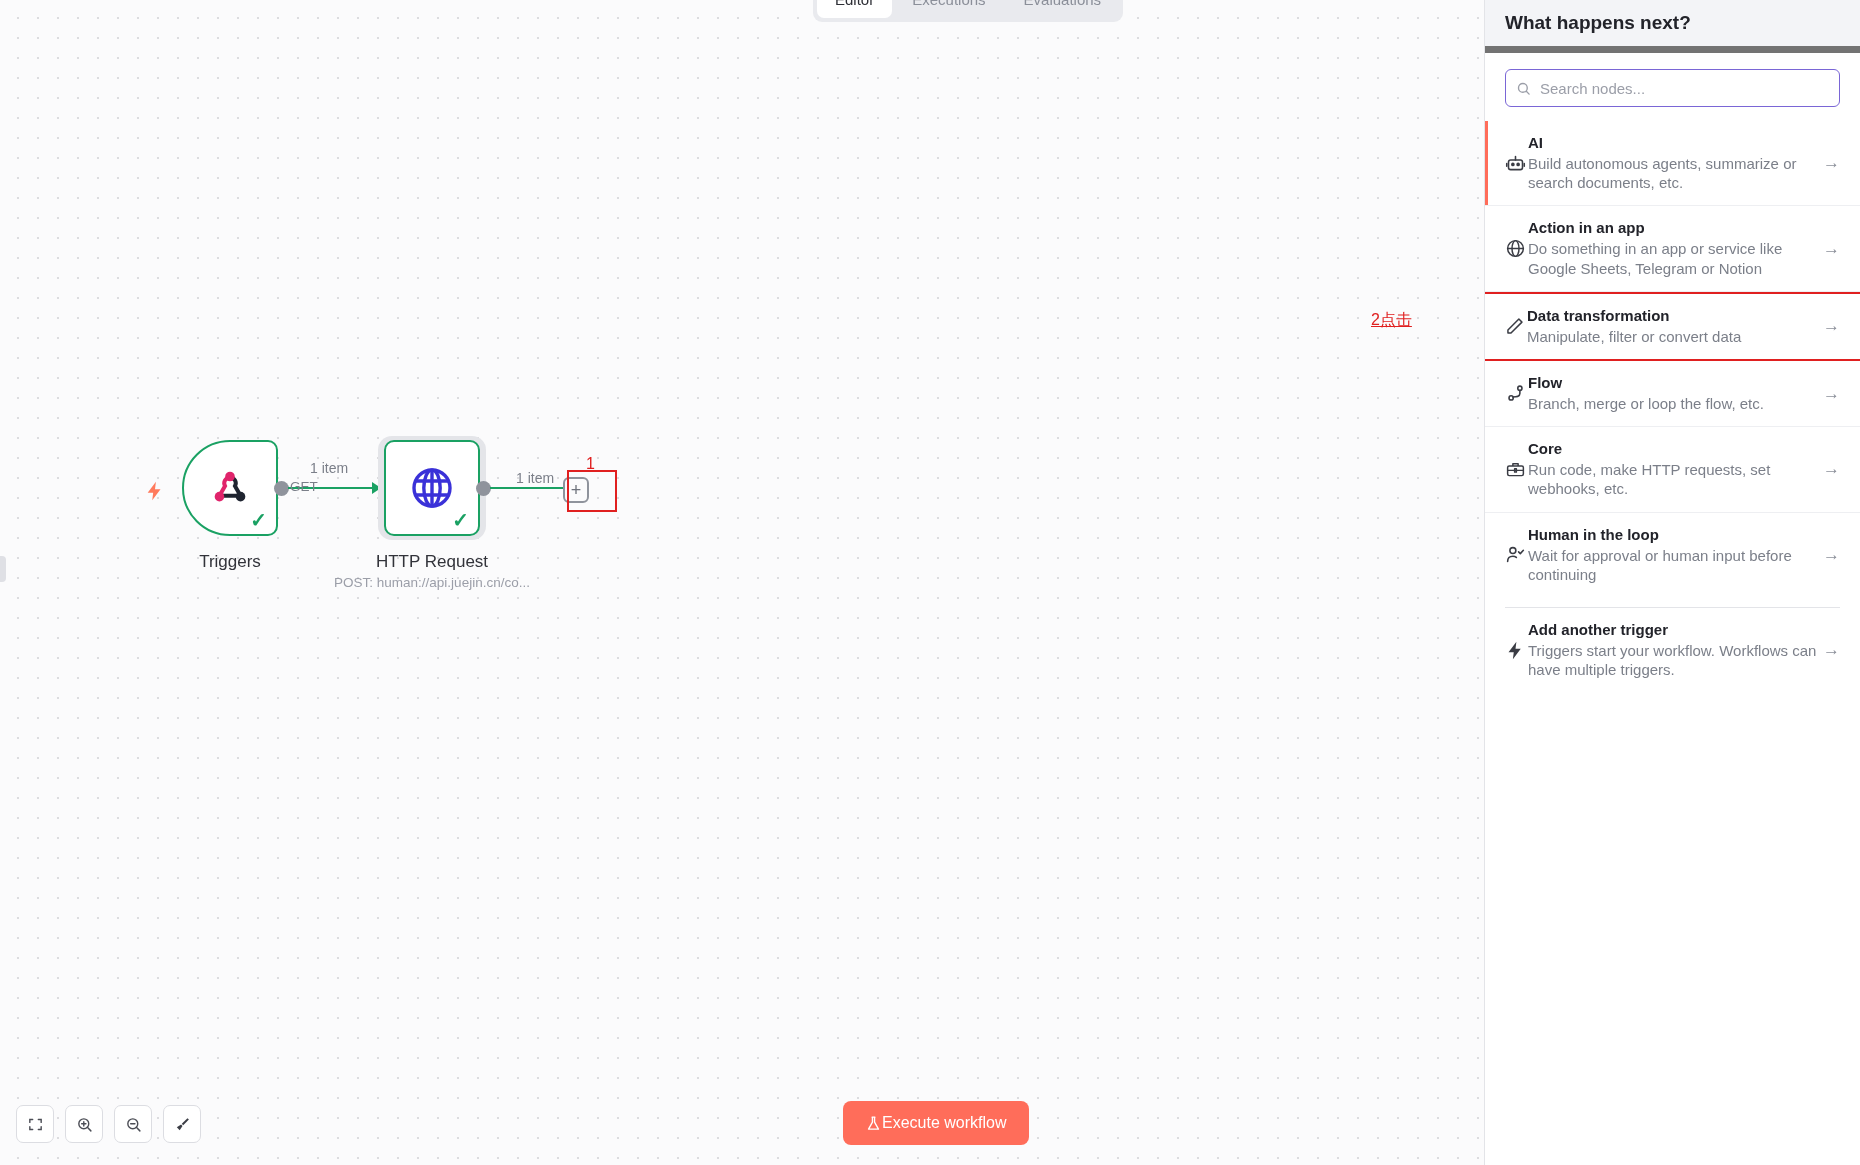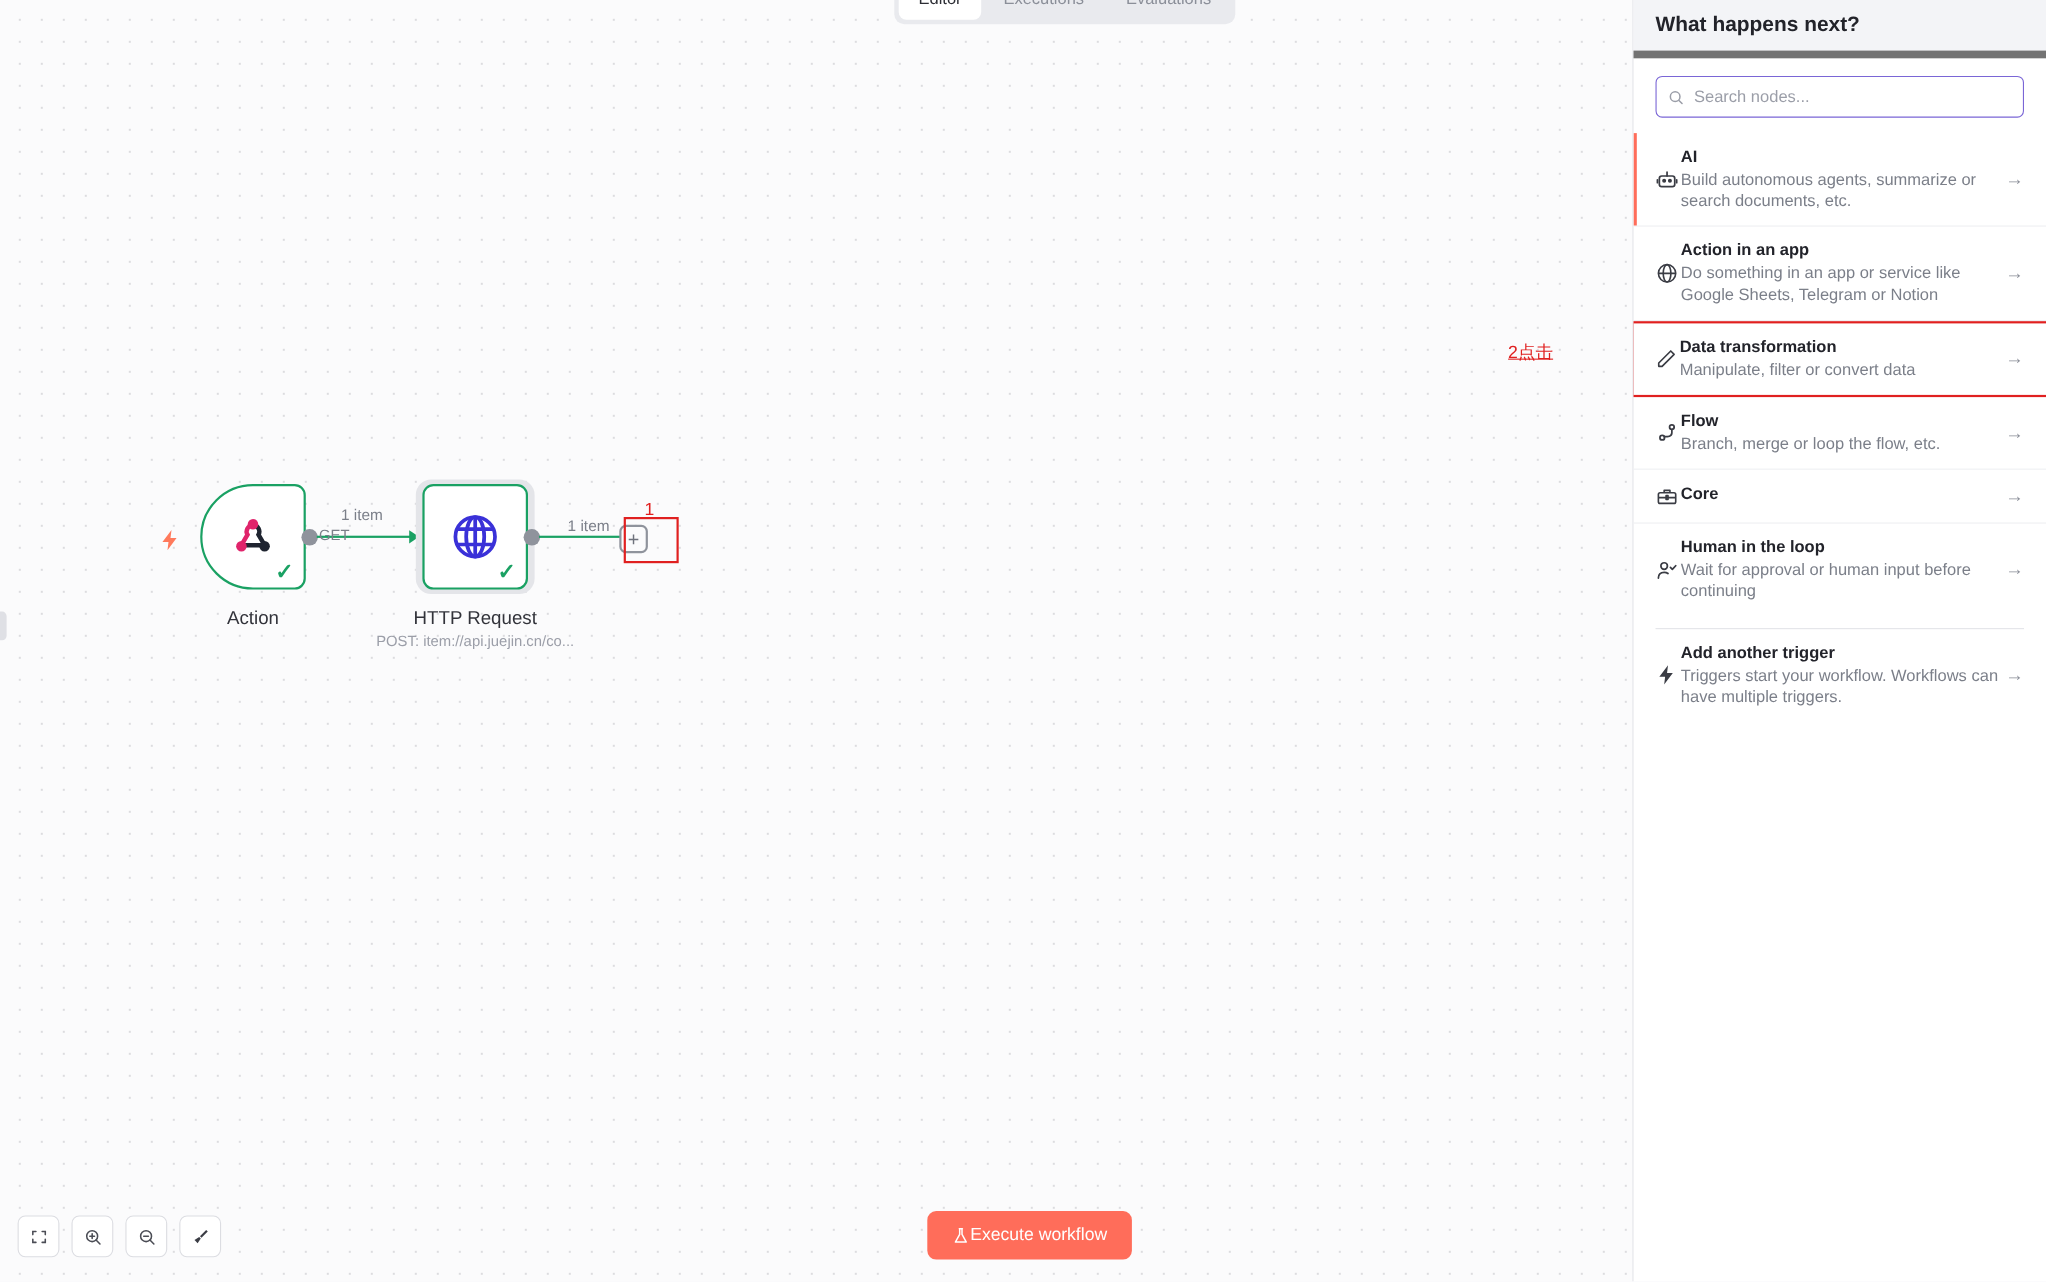--- a/index.html
+++ b/index.html
@@ -279,40 +279,40 @@
       <svg width="46" height="46" viewBox="0 0 48 48" fill="none">
         <path d="M24 13 a6 6 0 0 0 -5.2 9 L13 32" stroke="#e0246b" stroke-width="4.2" stroke-linecap="round"></path>
         <path d="M24 13 a6 6 0 0 1 5.2 9 L35 32" stroke="#1f2430" stroke-width="4.2" stroke-linecap="round"></path>
         <path d="M13 32 h22" stroke="#1f2430" stroke-width="4.2" stroke-linecap="round"></path>
         <circle cx="24" cy="12" r="5" fill="#e0246b"></circle>
         <circle cx="13" cy="33" r="5" fill="#e0246b"></circle>
         <circle cx="35" cy="33" r="5" fill="#1f2430"></circle>
       </svg>
       <span class="node-check">✓</span>
     </div>
-    <div class="node-label" style="left:132px; top:552px; width:196px;">Action</div>
+    <div class="node-label" style="left:132px; top:552px; width:196px;">Triggers</div>
 
     <div class="endpoint-dot" style="left:274px; top:481px;"></div>
     <div class="edge" style="left:288px; top:487px; width:88px;"></div>
     <div class="edge-arrow" style="left:372px; top:482px;"></div>
     <div class="edge-method" style="left:290px; top:479px;">GET</div>
     <div class="edge-label" style="left:310px; top:460px;">1 item</div>
     <div class="endpoint-rect" style="left:380px; top:476px;"></div>
 
     <div class="node-http-halo"></div>
     <div class="node-http">
       <svg width="48" height="48" viewBox="0 0 48 48" fill="none">
         <circle cx="24" cy="24" r="18" stroke="#3a31d8" stroke-width="3.4"></circle>
         <ellipse cx="24" cy="24" rx="8.2" ry="18" stroke="#3a31d8" stroke-width="3.4"></ellipse>
         <path d="M7 17 h34 M7 31 h34 M24 6 v36" stroke="#3a31d8" stroke-width="3.4"></path>
       </svg>
       <span class="node-check">✓</span>
     </div>
     <div class="node-label" style="left:334px; top:552px; width:196px;">HTTP Request</div>
-    <div class="node-sub" style="left:294px; top:575px; width:276px;">POST: item://api.juejin.cn/co...</div>
+    <div class="node-sub" style="left:294px; top:575px; width:276px;">POST: human://api.juejin.cn/co...</div>
 
     <div class="endpoint-dot" style="left:476px; top:481px;"></div>
     <div class="edge" style="left:490px; top:487px; width:74px;"></div>
     <div class="edge-label" style="left:516px; top:470px;">1 item</div>
 
     <div class="plus-btn">+</div>
     <div class="anno-box-1"></div>
     <div class="anno-num-1">1</div>
 
     <div class="anno-text-2">2点击</div>
@@ -436,20 +436,21 @@
 
       <div class="cat-item">
         <span class="cat-icon">
           <svg width="21" height="21" viewBox="0 0 24 24" fill="none" stroke="#3a3c44" stroke-width="1.7" stroke-linejoin="round">
             <rect x="3" y="8" width="18" height="11" rx="1.8"></rect>
             <path d="M9 8 V5.5 h6 V8 M3 13 h18 M11 11 h2 v4 h-2 z"></path>
           </svg>
         </span>
         <span class="cat-texts">
           <span class="cat-title" style="display:block">Core</span>
+          <span class="cat-desc" style="display:block">Run code, make HTTP requests, set webhooks, etc.</span>
         </span>
         <span class="cat-arrow">→</span>
       </div>
 
       <div class="cat-item" style="border-bottom:none">
         <span class="cat-icon">
           <svg width="21" height="21" viewBox="0 0 24 24" fill="none" stroke="#3a3c44" stroke-width="1.8" stroke-linecap="round" stroke-linejoin="round">
             <circle cx="9" cy="7.5" r="3.4"></circle>
               <path d="M3 20 c0 -4 2.7 -6 6 -6 c1.6 0 3 .5 4 1.3"></path>
             <path d="M15.5 9 l2 2 3.5 -3.8"></path>

